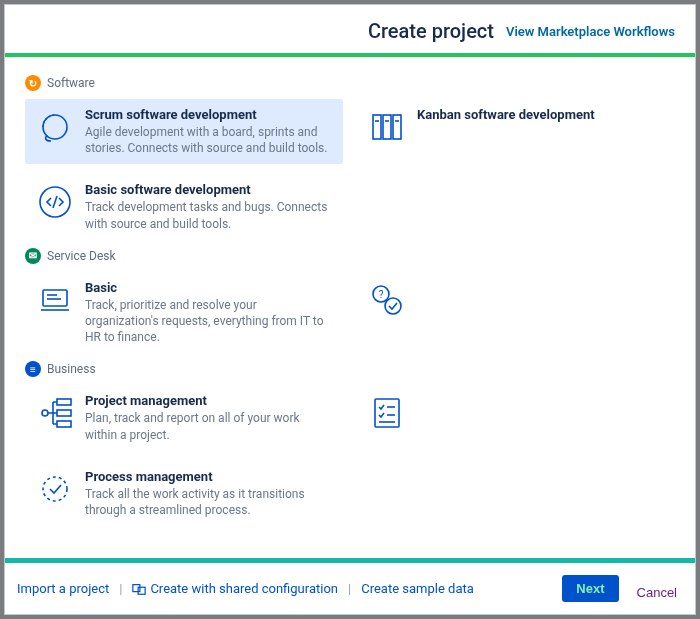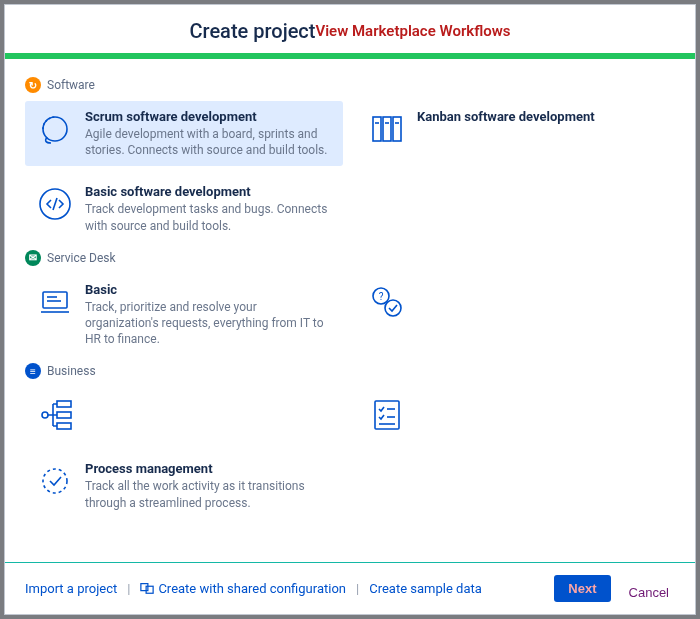--- a/index.html
+++ b/index.html
@@ -17,34 +17,35 @@
   .dialog {
     background: #fff;
     width: 100%;
     height: 100%;
     display: flex;
     flex-direction: column;
     border: 1px solid #c1c7d0;
   }
   .header {
     display: flex;
-    justify-content: center;
+    justify-content: flex-end;
     align-items: center;
     padding: 14px 20px 10px 20px;
-    border-bottom: 6px solid #22c55e;
+    border-bottom: 4px solid #22c55e;
+    gap: 12px;
   }
   .title {
     font-size: 20px;
     font-weight: 500;
     color: #172b4d;
   }
   .marketplace-link {
-    color: #b91c1c;
+    color: #0369a1;
     font-weight: 600;
-    font-size: 15px;
+    font-size: 13px;
     cursor: pointer;
   }
   .body {
     flex: 1;
     overflow-y: auto;
     padding: 12px 20px 12px 20px;
   }
   .section {
     margin-bottom: 8px;
   }
@@ -102,54 +103,54 @@
     font-size: 13px;
     color: #172b4d;
     margin-bottom: 2px;
   }
   .card-desc {
     font-size: 12px;
     color: #6b778c;
     line-height: 1.35;
   }
   .footer {
-    border-top: 1px solid #14b8a6;
-    padding: 12px 20px;
+    border-top: 5px solid #14b8a6;
+    padding: 12px 12px;
     display: flex;
     align-items: center;
     justify-content: space-between;
   }
   .footer-left {
     display: flex;
     align-items: center;
     gap: 10px;
     font-size: 13px;
   }
   .footer-left a {
     color: #0052cc;
     text-decoration: none;
     cursor: pointer;
   }
   .footer-left .sep { color: #97a0af; }
   .shared-config {
     display: inline-flex;
-    align-items: flex-start;
+    align-items: flex-end;
     gap: 4px;
     text-decoration: underline;
     color: #0052cc;
   }
   .shared-config svg { width: 14px; height: 14px; }
   .footer-right {
     display: flex;
     align-items: center;
     gap: 12px;
   }
   .btn-primary {
     background: #0052cc;
-    color: #fca5a5;
+    color: #86efac;
     border: none;
     border-radius: 3px;
     padding: 6px 14px;
     font-weight: 600;
     font-size: 13px;
     cursor: pointer;
   }
   .btn-link {
     color: #701a75;
     background: none;
@@ -263,20 +264,24 @@
       <div class="grid">
         <div class="card">
           <div class="card-icon">
             <svg viewBox="0 0 40 40" fill="none" stroke="currentColor" stroke-width="1.6">
               <rect x="22" y="6" width="14" height="6"></rect>
                 <rect x="22" y="17" width="14" height="6"></rect>
                 <rect x="22" y="28" width="14" height="6"></rect>
               <circle cx="10" cy="20" r="3"></circle>
                 <path d="M13 20 h5 M18 9 h4 M18 20 h4 M18 31 h4 M18 9 v22"></path>
             </svg>
+          </div>
+          <div class="card-text">
+            <div class="card-title">Project management</div>
+            <div class="card-desc">Plan, track and report on all of your work within a project.</div>
           </div>
         </div>
         <div class="card">
           <div class="card-icon">
             <svg viewBox="0 0 40 40" fill="none" stroke="currentColor" stroke-width="1.6">
               <rect x="8" y="6" width="24" height="28" rx="1"></rect>
               <path d="M12 14 l2 2 3-4"></path>
                 <line x1="20" y1="14" x2="28" y2="14"></line>
               <path d="M12 22 l2 2 3-4"></path>
                 <line x1="20" y1="22" x2="28" y2="22"></line>

